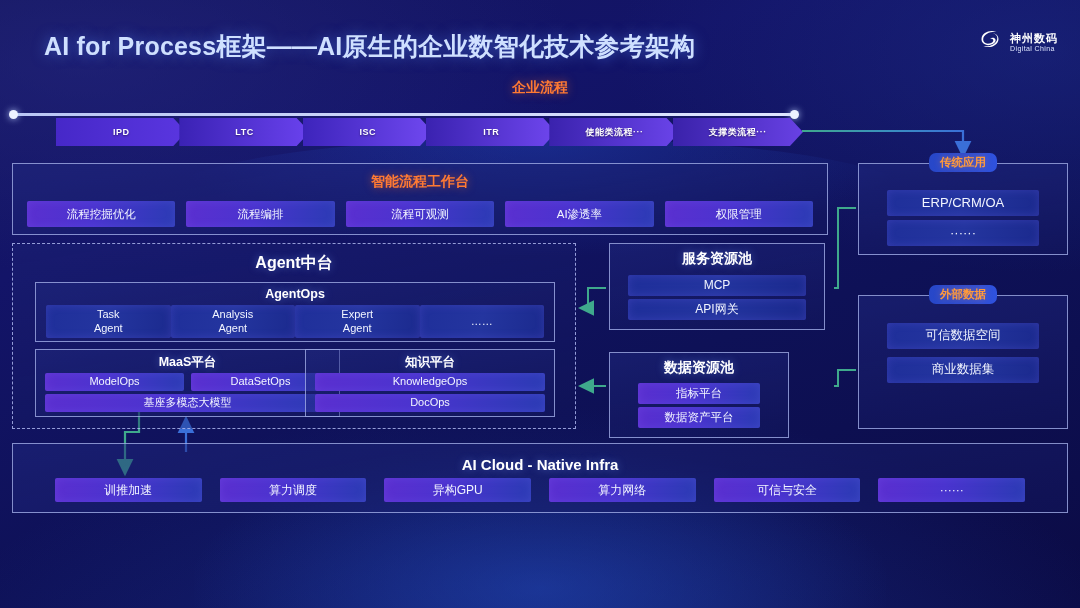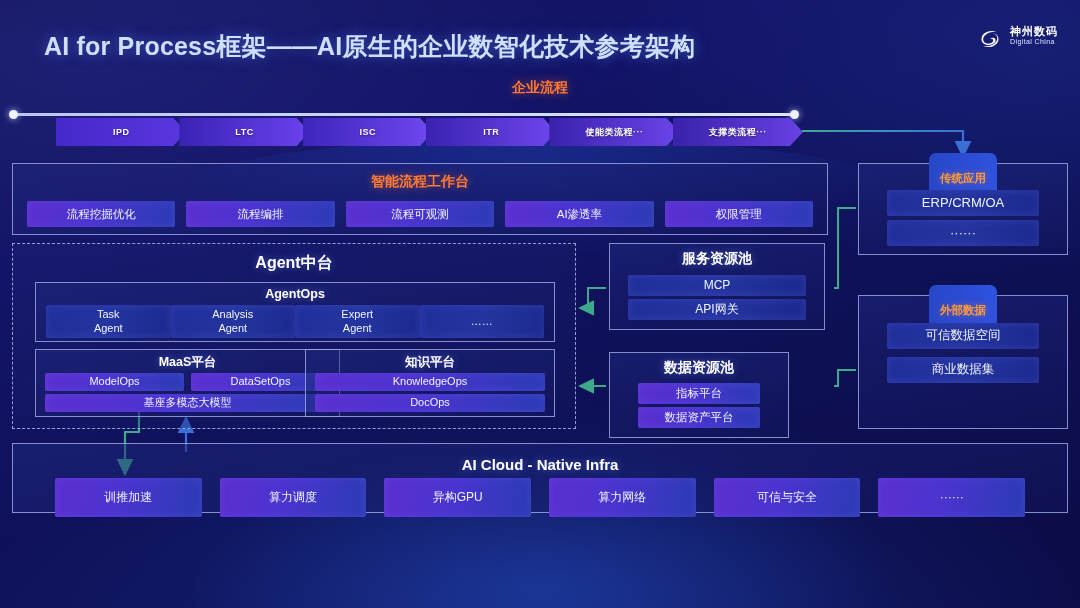--- a/index.html
+++ b/index.html
@@ -32,21 +32,21 @@
   
   .title {
     position: absolute; left: 44px; top: 30px;
     font-size: 25px; font-weight: 700; letter-spacing: 0.2px;
     color: #cfe0ff;
     text-shadow: 0 0 14px rgba(90,140,255,0.55);
     white-space: nowrap;
   }
   .logo {
     position: absolute; right: 22px; top: 26px;
-    display: flex; align-items: flex-start; gap: 7px;
+    display: flex; align-items: flex-end; gap: 7px;
   }
   .logo-mark { width: 26px; height: 26px; }
   .logo-text { line-height: 1.05; }
   .logo-cn { font-size: 11px; font-weight: 700; color: #ffffff; letter-spacing: 1px; }
   .logo-en { font-size: 7px; color: #dfe6ff; letter-spacing: 0.4px; }
 
   
   .proc-title {
     position: absolute; left: 0; right: 0; top: 79px;
     text-align: center; font-size: 14px; font-weight: 700;
@@ -157,30 +157,30 @@
   .lg-r.a { top: 26px; } .lg-r.b { top: 56px; }
   .lg-r .card { height: 26px; font-size: 13px; }
 
   #extdata { left: 858px; top: 295px; width: 210px; height: 134px; }
   .ed-r { position: absolute; left: 28px; right: 28px; }
   .ed-r.a { top: 27px; } .ed-r.b { top: 61px; } .ed-r.c { top: 95px; }
   .ed-r .card { height: 26px; font-size: 12.5px; }
 
   .tag {
     position: absolute; top: -11px; left: 50%; transform: translateX(-50%);
-    padding: 18px 11px; font-size: 11.5px; font-weight: 700;
+    padding: 2px 11px; font-size: 11.5px; font-weight: 700;
     color: #ff9a3c; background: linear-gradient(90deg, #2747c8, #2f52de);
     border-radius: 7px; white-space: nowrap;
     text-shadow: 0 0 7px rgba(255,130,50,0.45);
   }
 
   #infra { left: 12px; top: 443px; width: 1056px; height: 70px; }
   #infra .panel-title { font-size: 15px; margin-top: 12px; }
   .inf-row { position: absolute; left: 42px; right: 42px; top: 34px; display: flex; gap: 18px; }
-  .inf-row .card { flex: 1; height: 39px; font-size: 12px; }
+  .inf-row .card { flex: 1; height: 24px; font-size: 12px; }
 
   
   .conn { position: absolute; left: 0; top: 0; width: 1080px; height: 608px; pointer-events: none; }
 </style>
 </head>
 <body>
 
 <div class="glow-arc"></div>
 <div class="glow-bottom"></div>
 

